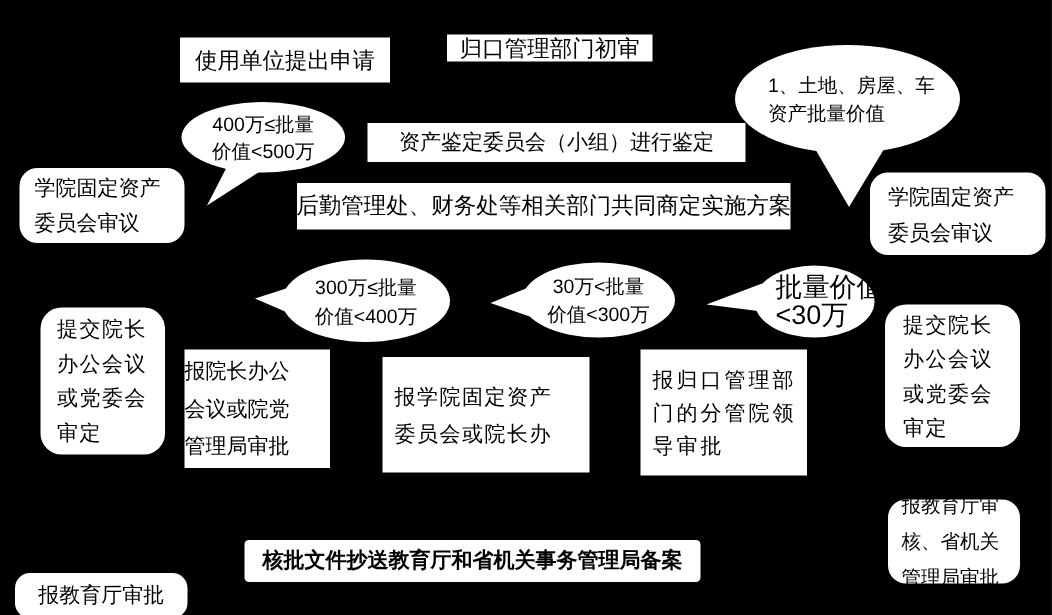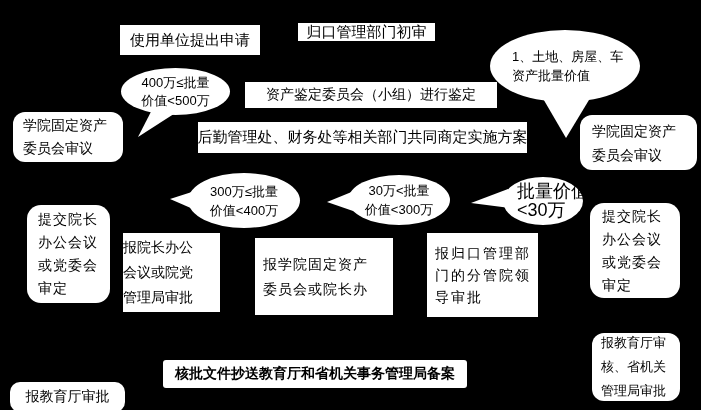--- a/index.html
+++ b/index.html
@@ -39,21 +39,21 @@
   #n-initial{left:298px;top:23px;width:137px;height:18px;font-size:15px;}
   #n-appraisal{left:245px;top:82px;width:252px;height:26px;font-size:14px;}
   #n-plan{left:198px;top:122px;width:329px;height:31px;font-size:15px;}
 
   
   #n-committee-left{left:13px;top:112px;width:110px;height:50px;border-radius:12px;font-size:14px;line-height:23px;padding-left:10px;}
   #n-committee-right{left:580px;top:115px;width:117px;height:55px;border-radius:12px;font-size:14px;line-height:24px;padding-left:12px;}
   #n-submit-left{left:27px;top:205px;width:83px;height:98px;border-radius:14px;font-size:14px;line-height:23px;padding-left:11px;letter-spacing:1px;}
   #n-submit-right{left:590px;top:203px;width:90px;height:95px;border-radius:14px;font-size:14px;line-height:23px;padding-left:12px;letter-spacing:1px;}
   #n-edu-left{left:10px;top:335px;width:115px;height:30px;border-radius:10px;font-size:14px;margin-top:47px;}
-  #n-edu-right{left:592px;top:333px;width:88px;height:68px;border-radius:12px;font-size:13px;line-height:24px;padding-left:9px;}
+  #n-edu-right{left:592px;top:333px;width:88px;height:56px;border-radius:12px;font-size:13px;line-height:24px;padding-left:9px;}
 
   
   #n-report-office{left:123px;top:233px;width:97px;height:79px;font-size:14px;line-height:25px;padding-left:0;}
   #n-report-committee{left:255px;top:238px;width:138px;height:77px;font-size:14px;line-height:25px;padding-left:8px;letter-spacing:1px;}
   #n-report-dept{left:427px;top:233px;width:111px;height:84px;font-size:14px;line-height:22px;padding-left:8px;letter-spacing:2px;}
   #n-filing{left:163px;top:360px;width:304px;height:28px;font-size:14px;border-radius:3px;font-weight:bold;}
 
   
   #b-400{left:121px;top:68px;width:109px;height:47px;font-size:13px;line-height:18px;}
   #b-300{left:188px;top:173px;width:112px;height:55px;font-size:13px;line-height:19px;}

